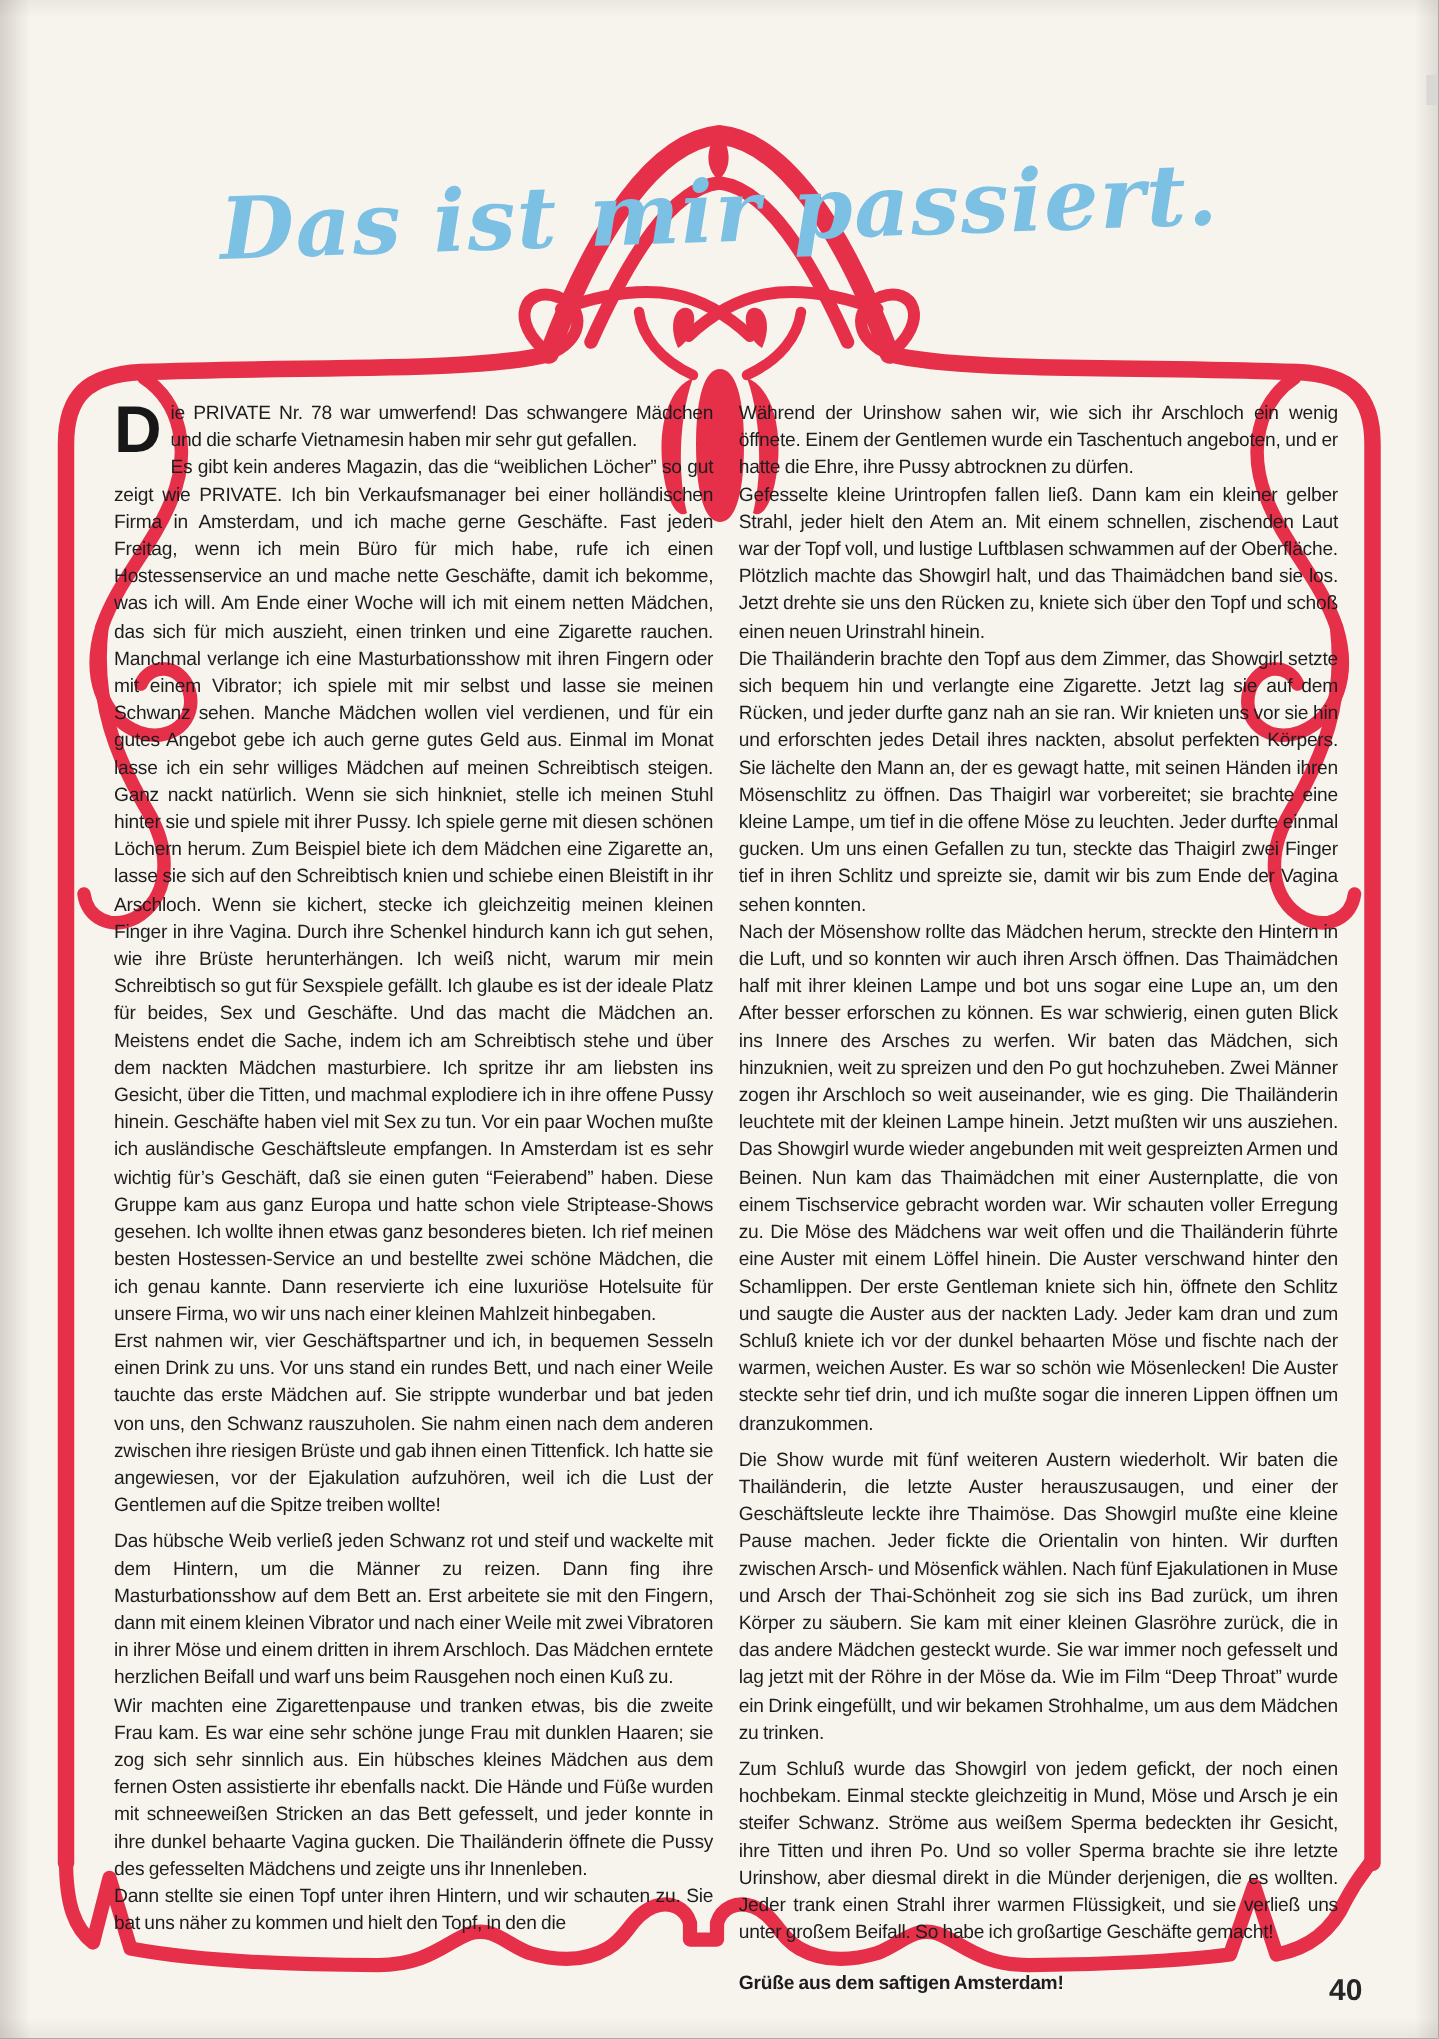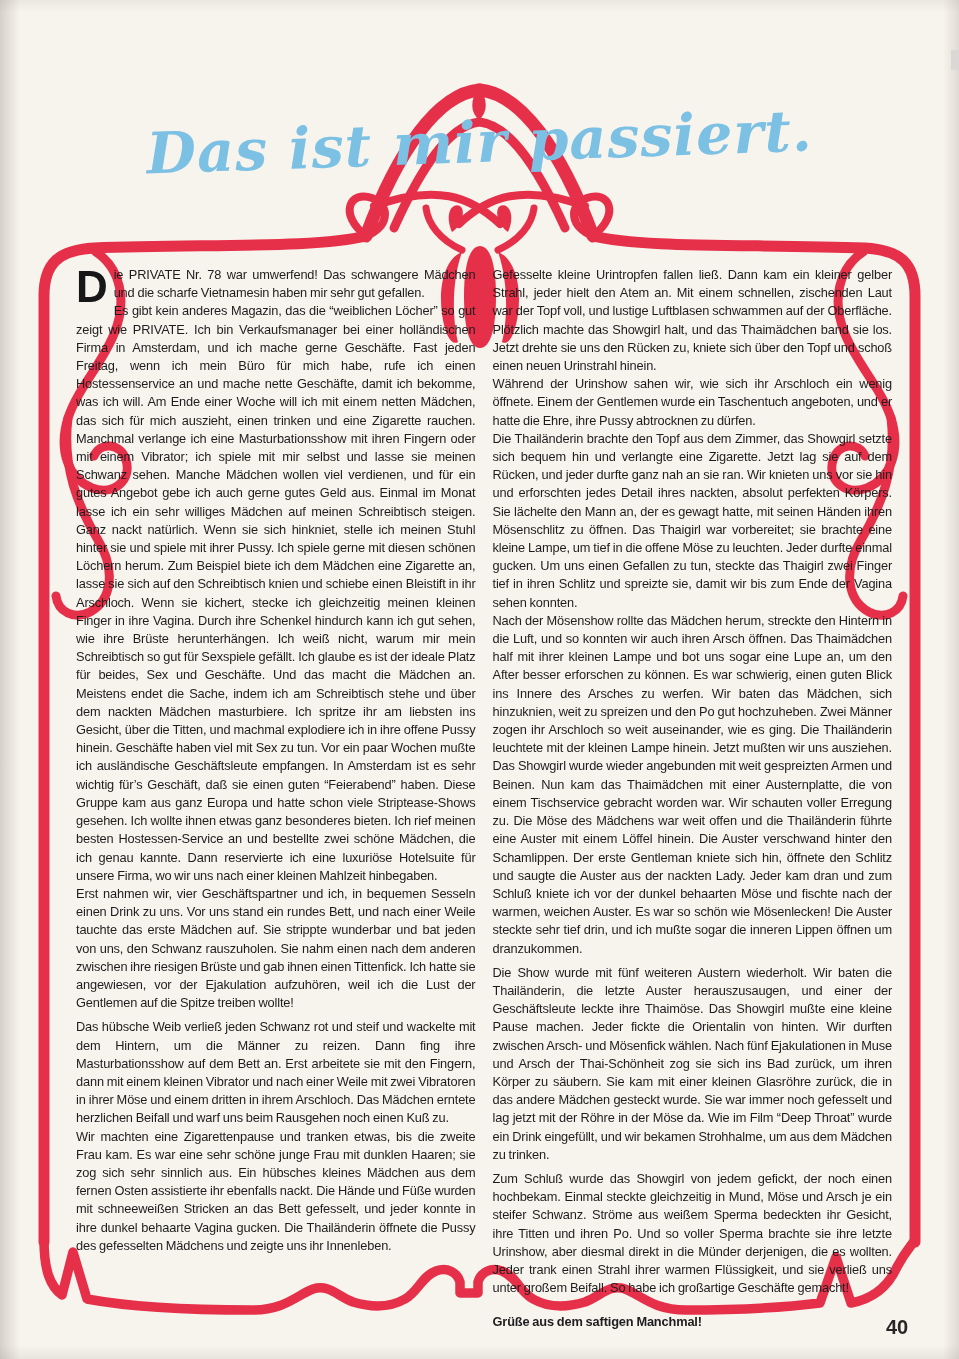--- a/index.html
+++ b/index.html
@@ -82,27 +82,28 @@
 
   <div class="columns">
     <div class="col">
       <p>
         <span class="dropcap">D</span><span>ie PRIVATE Nr. 78 war umwerfend! Das schwangere Mädchen und die scharfe Vietnamesin haben mir sehr gut gefallen.</span>
       </p>
       <p>Es gibt kein anderes Magazin, das die “weiblichen Löcher” so gut zeigt wie PRIVATE. Ich bin Verkaufsmanager bei einer holländischen Firma in Amsterdam, und ich mache gerne Geschäfte. Fast jeden Freitag, wenn ich mein Büro für mich habe, rufe ich einen Hostessenservice an und mache nette Geschäfte, damit ich bekomme, was ich will. Am Ende einer Woche will ich mit einem netten Mädchen, das sich für mich auszieht, einen trinken und eine Zigarette rauchen. Manchmal verlange ich eine Masturbationsshow mit ihren Fingern oder mit einem Vibrator; ich spiele mit mir selbst und lasse sie meinen Schwanz sehen. Manche Mädchen wollen viel verdienen, und für ein gutes Angebot gebe ich auch gerne gutes Geld aus. Einmal im Monat lasse ich ein sehr williges Mädchen auf meinen Schreibtisch steigen. Ganz nackt natürlich. Wenn sie sich hinkniet, stelle ich meinen Stuhl hinter sie und spiele mit ihrer Pussy. Ich spiele gerne mit diesen schönen Löchern herum. Zum Beispiel biete ich dem Mädchen eine Zigarette an, lasse sie sich auf den Schreibtisch knien und schiebe einen Bleistift in ihr Arschloch. Wenn sie kichert, stecke ich gleichzeitig meinen kleinen Finger in ihre Vagina. Durch ihre Schenkel hindurch kann ich gut sehen, wie ihre Brüste herunterhängen. Ich weiß nicht, warum mir mein Schreibtisch so gut für Sexspiele gefällt. Ich glaube es ist der ideale Platz für beides, Sex und Geschäfte. Und das macht die Mädchen an. Meistens endet die Sache, indem ich am Schreibtisch stehe und über dem nackten Mädchen masturbiere. Ich spritze ihr am liebsten ins Gesicht, über die Titten, und machmal explodiere ich in ihre offene Pussy hinein. Geschäfte haben viel mit Sex zu tun. Vor ein paar Wochen mußte ich ausländische Geschäftsleute empfangen. In Amsterdam ist es sehr wichtig für’s Geschäft, daß sie einen guten “Feierabend” haben. Diese Gruppe kam aus ganz Europa und hatte schon viele Striptease-Shows gesehen. Ich wollte ihnen etwas ganz besonderes bieten. Ich rief meinen besten Hostessen-Service an und bestellte zwei schöne Mädchen, die ich genau kannte. Dann reservierte ich eine luxuriöse Hotelsuite für unsere Firma, wo wir uns nach einer kleinen Mahlzeit hinbegaben.</p>
       <p>Erst nahmen wir, vier Geschäftspartner und ich, in bequemen Sesseln einen Drink zu uns. Vor uns stand ein rundes Bett, und nach einer Weile tauchte das erste Mädchen auf. Sie strippte wunderbar und bat jeden von uns, den Schwanz rauszuholen. Sie nahm einen nach dem anderen zwischen ihre riesigen Brüste und gab ihnen einen Tittenfick. Ich hatte sie angewiesen, vor der Ejakulation aufzuhören, weil ich die Lust der Gentlemen auf die Spitze treiben wollte!</p>
       <p class="gap-sm">Das hübsche Weib verließ jeden Schwanz rot und steif und wackelte mit dem Hintern, um die Männer zu reizen. Dann fing ihre Masturbationsshow auf dem Bett an. Erst arbeitete sie mit den Fingern, dann mit einem kleinen Vibrator und nach einer Weile mit zwei Vibratoren in ihrer Möse und einem dritten in ihrem Arschloch. Das Mädchen erntete herzlichen Beifall und warf uns beim Rausgehen noch einen Kuß zu.</p>
       <p>Wir machten eine Zigarettenpause und tranken etwas, bis die zweite Frau kam. Es war eine sehr schöne junge Frau mit dunklen Haaren; sie zog sich sehr sinnlich aus. Ein hübsches kleines Mädchen aus dem fernen Osten assistierte ihr ebenfalls nackt. Die Hände und Füße wurden mit schneeweißen Stricken an das Bett gefesselt, und jeder konnte in ihre dunkel behaarte Vagina gucken. Die Thailänderin öffnete die Pussy des gefesselten Mädchens und zeigte uns ihr Innenleben.</p>
+      <p>Dann stellte sie einen Topf unter ihren Hintern, und wir schauten zu. Sie bat uns näher zu kommen und hielt den Topf, in den die</p>
     </div>
     <div class="col">
+      <p>Während der Urinshow sahen wir, wie sich ihr Arschloch ein wenig öffnete. Einem der Gentlemen wurde ein Taschentuch angeboten, und er hatte die Ehre, ihre Pussy abtrocknen zu dürfen.</p>
       <p>Gefesselte kleine Urintropfen fallen ließ. Dann kam ein kleiner gelber Strahl, jeder hielt den Atem an. Mit einem schnellen, zischenden Laut war der Topf voll, und lustige Luftblasen schwammen auf der Oberfläche. Plötzlich machte das Showgirl halt, und das Thaimädchen band sie los. Jetzt drehte sie uns den Rücken zu, kniete sich über den Topf und schoß einen neuen Urinstrahl hinein.</p>
-      <p>Während der Urinshow sahen wir, wie sich ihr Arschloch ein wenig öffnete. Einem der Gentlemen wurde ein Taschentuch angeboten, und er hatte die Ehre, ihre Pussy abtrocknen zu dürfen.</p>
       <p>Die Thailänderin brachte den Topf aus dem Zimmer, das Showgirl setzte sich bequem hin und verlangte eine Zigarette. Jetzt lag sie auf dem Rücken, und jeder durfte ganz nah an sie ran. Wir knieten uns vor sie hin und erforschten jedes Detail ihres nackten, absolut perfekten Körpers. Sie lächelte den Mann an, der es gewagt hatte, mit seinen Händen ihren Mösenschlitz zu öffnen. Das Thaigirl war vorbereitet; sie brachte eine kleine Lampe, um tief in die offene Möse zu leuchten. Jeder durfte einmal gucken. Um uns einen Gefallen zu tun, steckte das Thaigirl zwei Finger tief in ihren Schlitz und spreizte sie, damit wir bis zum Ende der Vagina sehen konnten.</p>
       <p>Nach der Mösenshow rollte das Mädchen herum, streckte den Hintern in die Luft, und so konnten wir auch ihren Arsch öffnen. Das Thaimädchen half mit ihrer kleinen Lampe und bot uns sogar eine Lupe an, um den After besser erforschen zu können. Es war schwierig, einen guten Blick ins Innere des Arsches zu werfen. Wir baten das Mädchen, sich hinzuknien, weit zu spreizen und den Po gut hochzuheben. Zwei Männer zogen ihr Arschloch so weit auseinander, wie es ging. Die Thailänderin leuchtete mit der kleinen Lampe hinein. Jetzt mußten wir uns ausziehen. Das Showgirl wurde wieder angebunden mit weit gespreizten Armen und Beinen. Nun kam das Thaimädchen mit einer Austernplatte, die von einem Tischservice gebracht worden war. Wir schauten voller Erregung zu. Die Möse des Mädchens war weit offen und die Thailänderin führte eine Auster mit einem Löffel hinein. Die Auster verschwand hinter den Schamlippen. Der erste Gentleman kniete sich hin, öffnete den Schlitz und saugte die Auster aus der nackten Lady. Jeder kam dran und zum Schluß kniete ich vor der dunkel behaarten Möse und fischte nach der warmen, weichen Auster. Es war so schön wie Mösenlecken! Die Auster steckte sehr tief drin, und ich mußte sogar die inneren Lippen öffnen um dranzukommen.</p>
       <p class="gap-sm">Die Show wurde mit fünf weiteren Austern wiederholt. Wir baten die Thailänderin, die letzte Auster herauszusaugen, und einer der Geschäftsleute leckte ihre Thaimöse. Das Showgirl mußte eine kleine Pause machen. Jeder fickte die Orientalin von hinten. Wir durften zwischen Arsch- und Mösenfick wählen. Nach fünf Ejakulationen in Muse und Arsch der Thai-Schönheit zog sie sich ins Bad zurück, um ihren Körper zu säubern. Sie kam mit einer kleinen Glasröhre zurück, die in das andere Mädchen gesteckt wurde. Sie war immer noch gefesselt und lag jetzt mit der Röhre in der Möse da. Wie im Film “Deep Throat” wurde ein Drink eingefüllt, und wir bekamen Strohhalme, um aus dem Mädchen zu trinken.</p>
       <p class="gap-sm">Zum Schluß wurde das Showgirl von jedem gefickt, der noch einen hochbekam. Einmal steckte gleichzeitig in Mund, Möse und Arsch je ein steifer Schwanz. Ströme aus weißem Sperma bedeckten ihr Gesicht, ihre Titten und ihren Po. Und so voller Sperma brachte sie ihre letzte Urinshow, aber diesmal direkt in die Münder derjenigen, die es wollten. Jeder trank einen Strahl ihrer warmen Flüssigkeit, und sie verließ uns unter großem Beifall. So habe ich großartige Geschäfte gemacht!</p>
-      <p class="signoff">Grüße aus dem saftigen Manchmal!</p>
+      <p class="signoff">Grüße aus dem saftigen Amsterdam!</p>
     </div>
   </div>
 
   <div class="pagenum">40</div>
 
 </div>
 
 </body></html>

